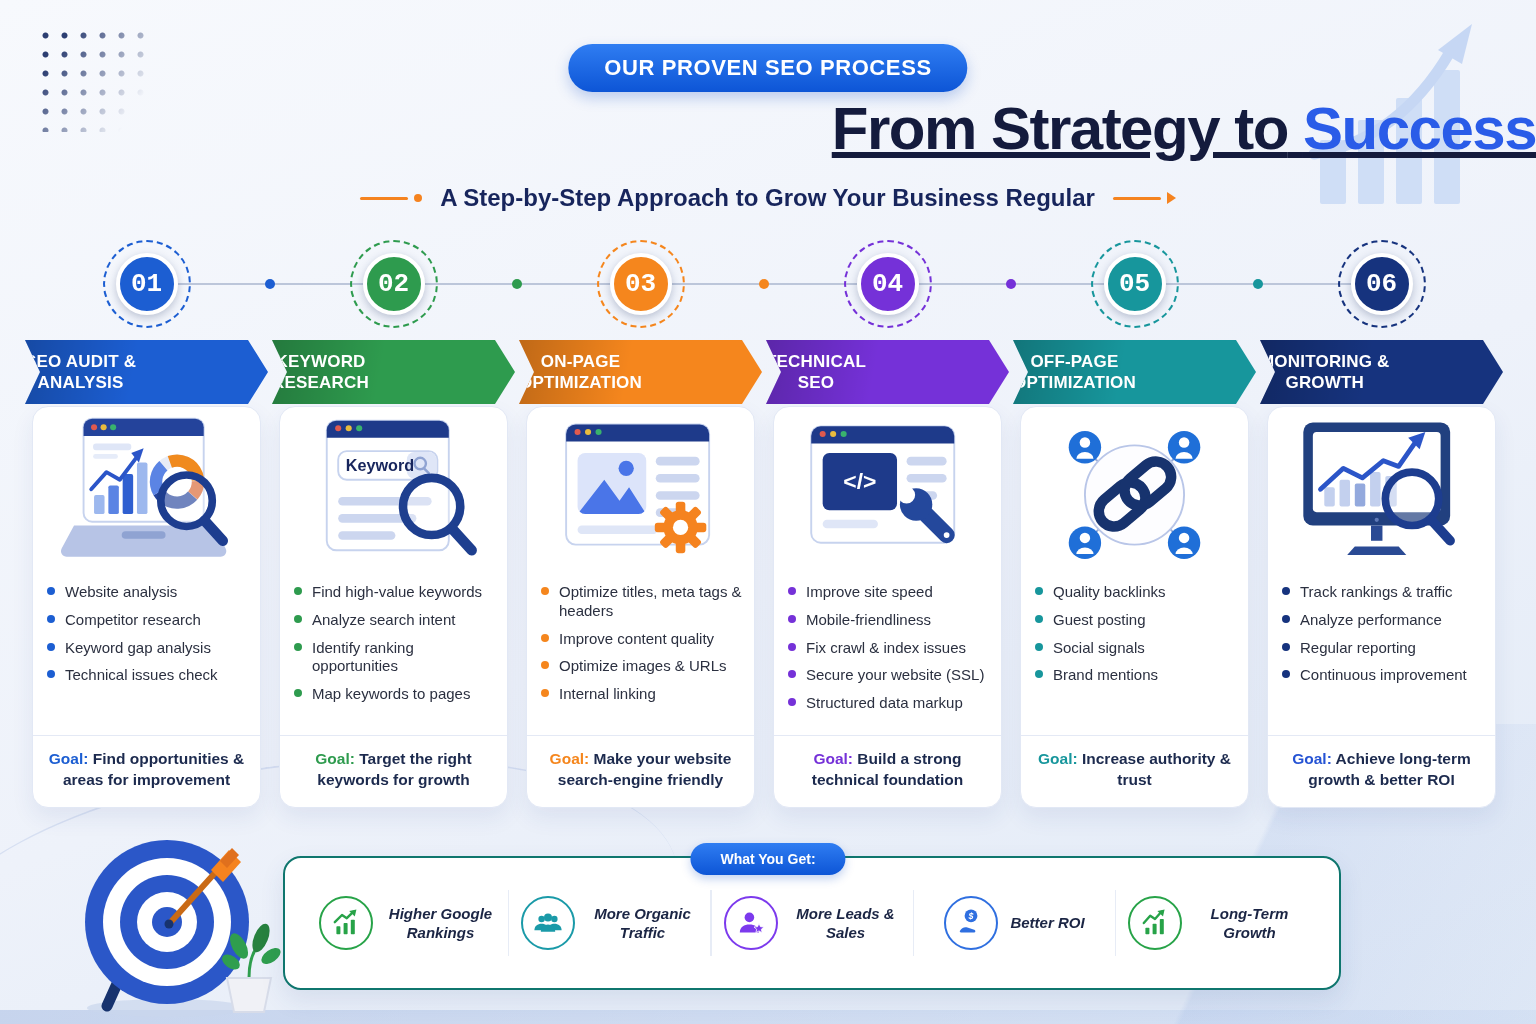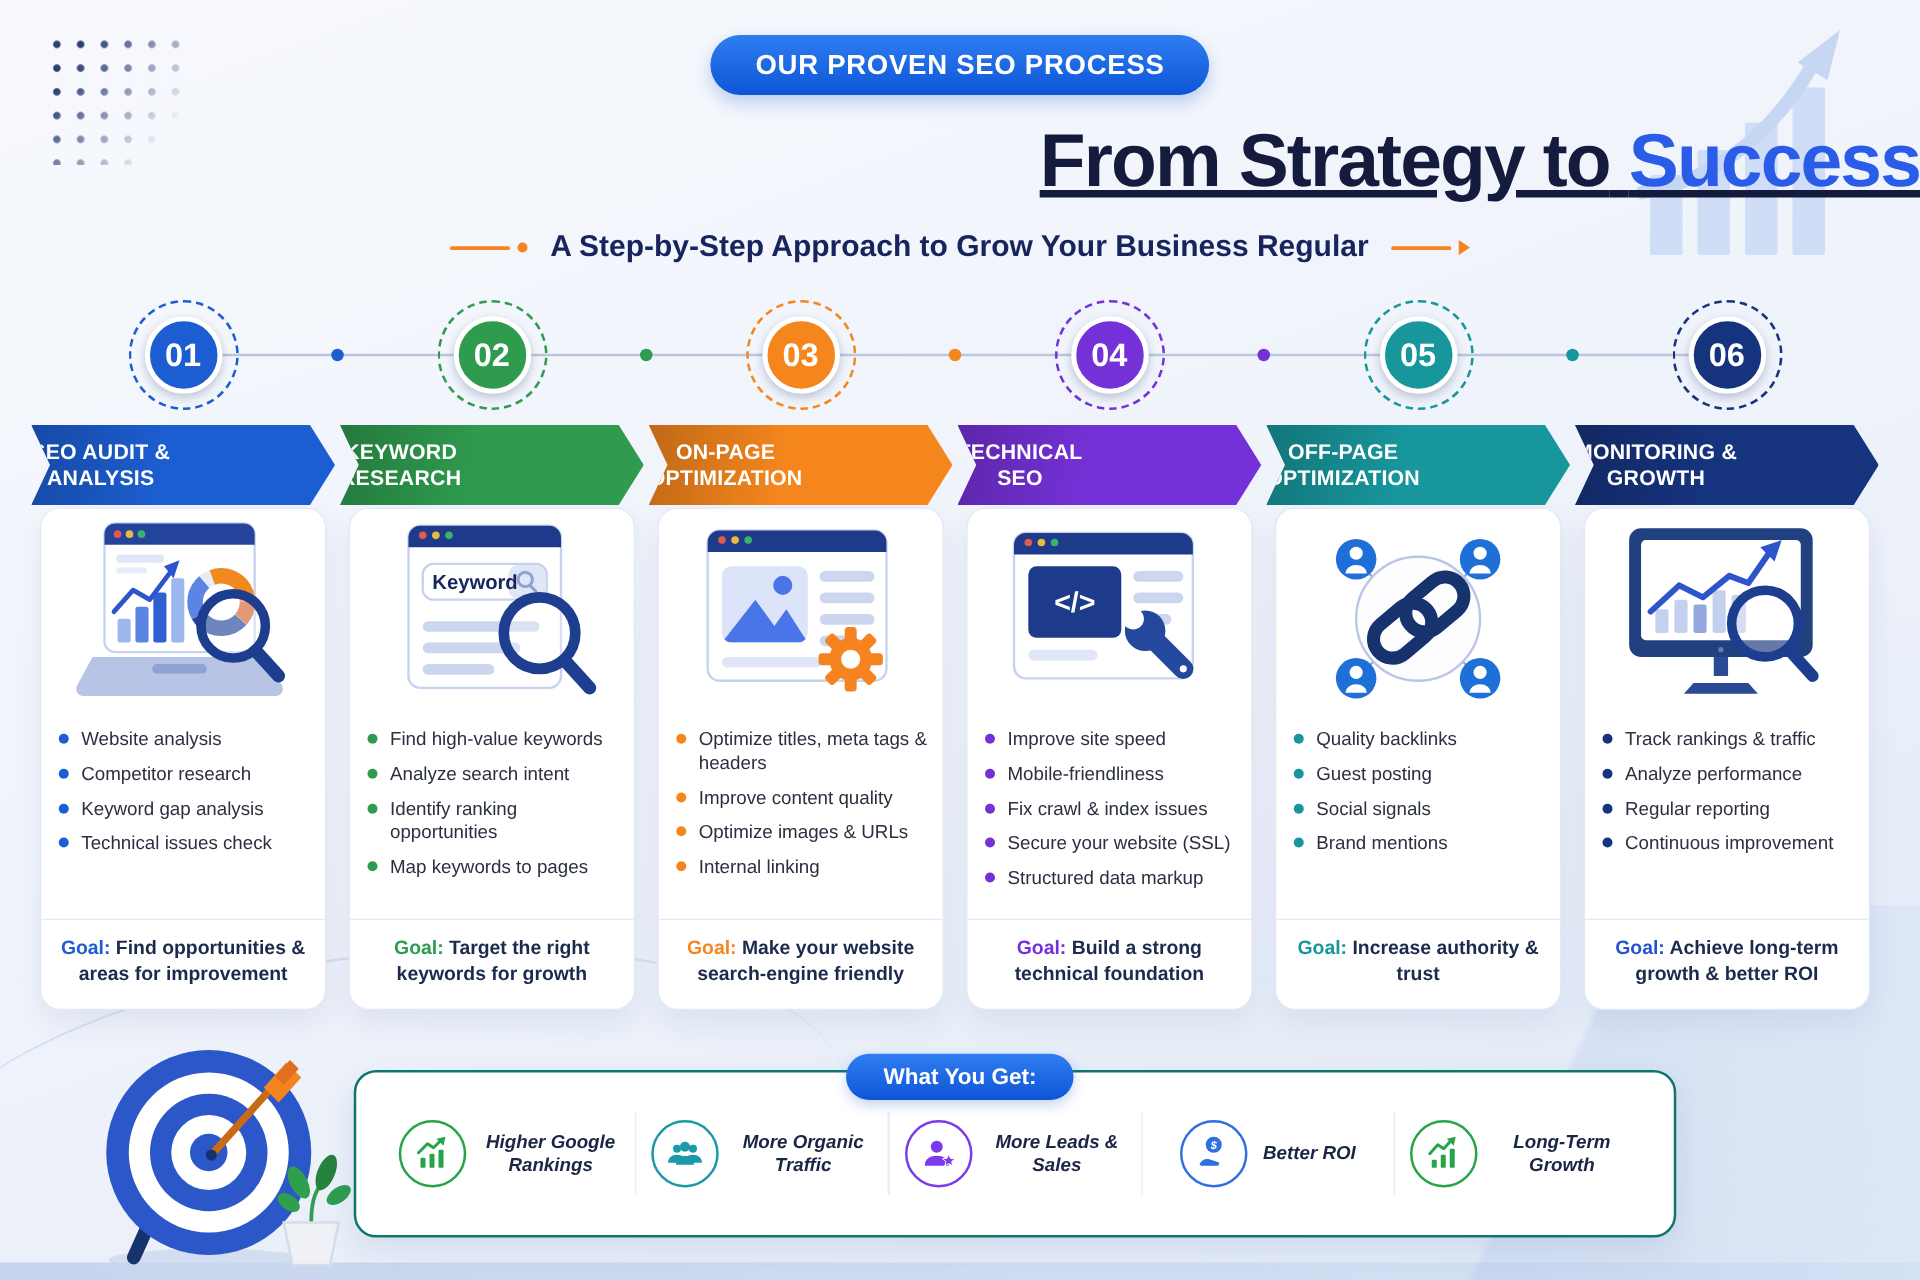--- a/index.html
+++ b/index.html
@@ -22,21 +22,21 @@
     position:absolute; right:0; bottom:0; width:520px; height:300px;
     background:linear-gradient(115deg,transparent 45%,rgba(160,185,230,.22) 46%,rgba(200,215,240,.12) 100%);
   }
   .bottom-band { position:absolute; left:0; bottom:0; width:100%; height:14px;
     background:linear-gradient(90deg,rgba(130,160,215,.35),rgba(170,195,235,.18)); }
   .wave { position:absolute; left:-80px; bottom:-40px; width:760px; height:300px;
     border-top:2px solid rgba(120,150,210,.20); border-radius:50%; transform:rotate(-7deg); }
 
   
   .hdr-badge {
-    position:absolute; top:28px; left:50%; transform:translateX(-50%);
+    position:absolute; top:44px; left:50%; transform:translateX(-50%);
     background:linear-gradient(180deg,#2f7df2,#0d55d6);
     color:#fff; font-weight:800; font-size:22px; letter-spacing:.6px;
     padding:11px 36px; border-radius:999px; box-shadow:0 6px 14px rgba(20,80,200,.25);
     white-space:nowrap;
   }
   .hdr-title { position:absolute; top:94px; width:100%; text-align:right;
     font-size:60px; font-weight:800; letter-spacing:-1.5px; color:#141b3d;text-decoration:underline; }
   .hdr-title .accent { color:#2a5ce8; }
   .hdr-sub { position:absolute; top:184px; width:100%; display:flex;
     align-items:center; justify-content:center; gap:18px; }
@@ -44,21 +44,21 @@
   .deco-line { width:48px; height:3px; background:#f5831f; border-radius:2px; }
   .deco-dot  { width:8px; height:8px; border-radius:50%; background:#f5831f; margin-left:-12px; }
   .deco-arrow { width:0; height:0; border-left:9px solid #f5831f;
     border-top:6px solid transparent; border-bottom:6px solid transparent; margin-left:-12px; }
 
   
   .timeline { position:absolute; left:32px; right:40px; top:236px; height:96px;
     display:grid; grid-template-columns:repeat(6,1fr); gap:18px; }
   .tl-line { position:absolute; left:114px; right:118px; top:50%; height:2px;
     background:#bcc6da; transform:translateY(-50%); }
-  .tl-cell { position:relative; display:flex; align-items:center; justify-content:center; }
+  .tl-cell { position:relative; display:flex; align-items:center; justify-content:center;font-family:Liberation Mono, monospace; }
   .tl-cell:not(:last-child)::after { content:""; position:absolute; top:50%; right:-9px;
     transform:translate(50%,-50%); width:10px; height:10px; border-radius:50%; background:var(--c); }
   .tl-ring { width:88px; height:88px; border-radius:50%; border:2px dashed var(--c);
     opacity:1; display:flex; align-items:center; justify-content:center; background:transparent; position:relative; z-index:2; }
   .tl-num { width:62px; height:62px; border-radius:50%; background:var(--c);
     border:4px solid #fff; box-shadow:0 3px 8px rgba(20,40,90,.25);
     display:flex; align-items:center; justify-content:center;
     color:#fff; font-weight:800; font-size:26px; }
 
   
@@ -86,21 +86,21 @@
     text-align:center; font-size:15.5px; font-weight:600; color:#1c2a4e; line-height:1.4; }
   .goal-label { font-weight:700; color:var(--gc); }
 
   
   .footer-card { position:absolute; left:283px; top:856px; width:1058px; height:134px;
     background:#fff; border:2px solid #0f766e; border-radius:18px;
     box-shadow:0 10px 24px rgba(40,70,140,.10);
     display:flex; align-items:center; padding:10px 22px;font-style:italic; }
   .footer-badge { position:absolute; left:768px; top:843px; transform:translateX(-50%);
     background:linear-gradient(180deg,#2f7df2,#0d55d6); color:#fff; font-weight:800;
-    font-size:18px; padding:8px 30px; border-radius:999px; z-index:3;
+    font-size:14px; padding:8px 30px; border-radius:999px; z-index:3;
     box-shadow:0 4px 10px rgba(20,80,200,.25); white-space:nowrap; }
   .benefit { flex:1; display:flex; align-items:center; justify-content:center; gap:12px; }
   .b-icon { flex:0 0 54px; width:54px; height:54px; border-radius:50%;
     border:2px solid var(--bc); color:var(--bc);
     display:flex; align-items:center; justify-content:center; background:#fff; }
   .b-icon svg { width:32px; height:32px; }
   .b-label { font-size:15px; font-weight:700; color:#1b2544; line-height:1.3;
     text-align:center; max-width:112px; }
   .vsep { width:1px; height:66px; background:#e7ecf6; }
 

